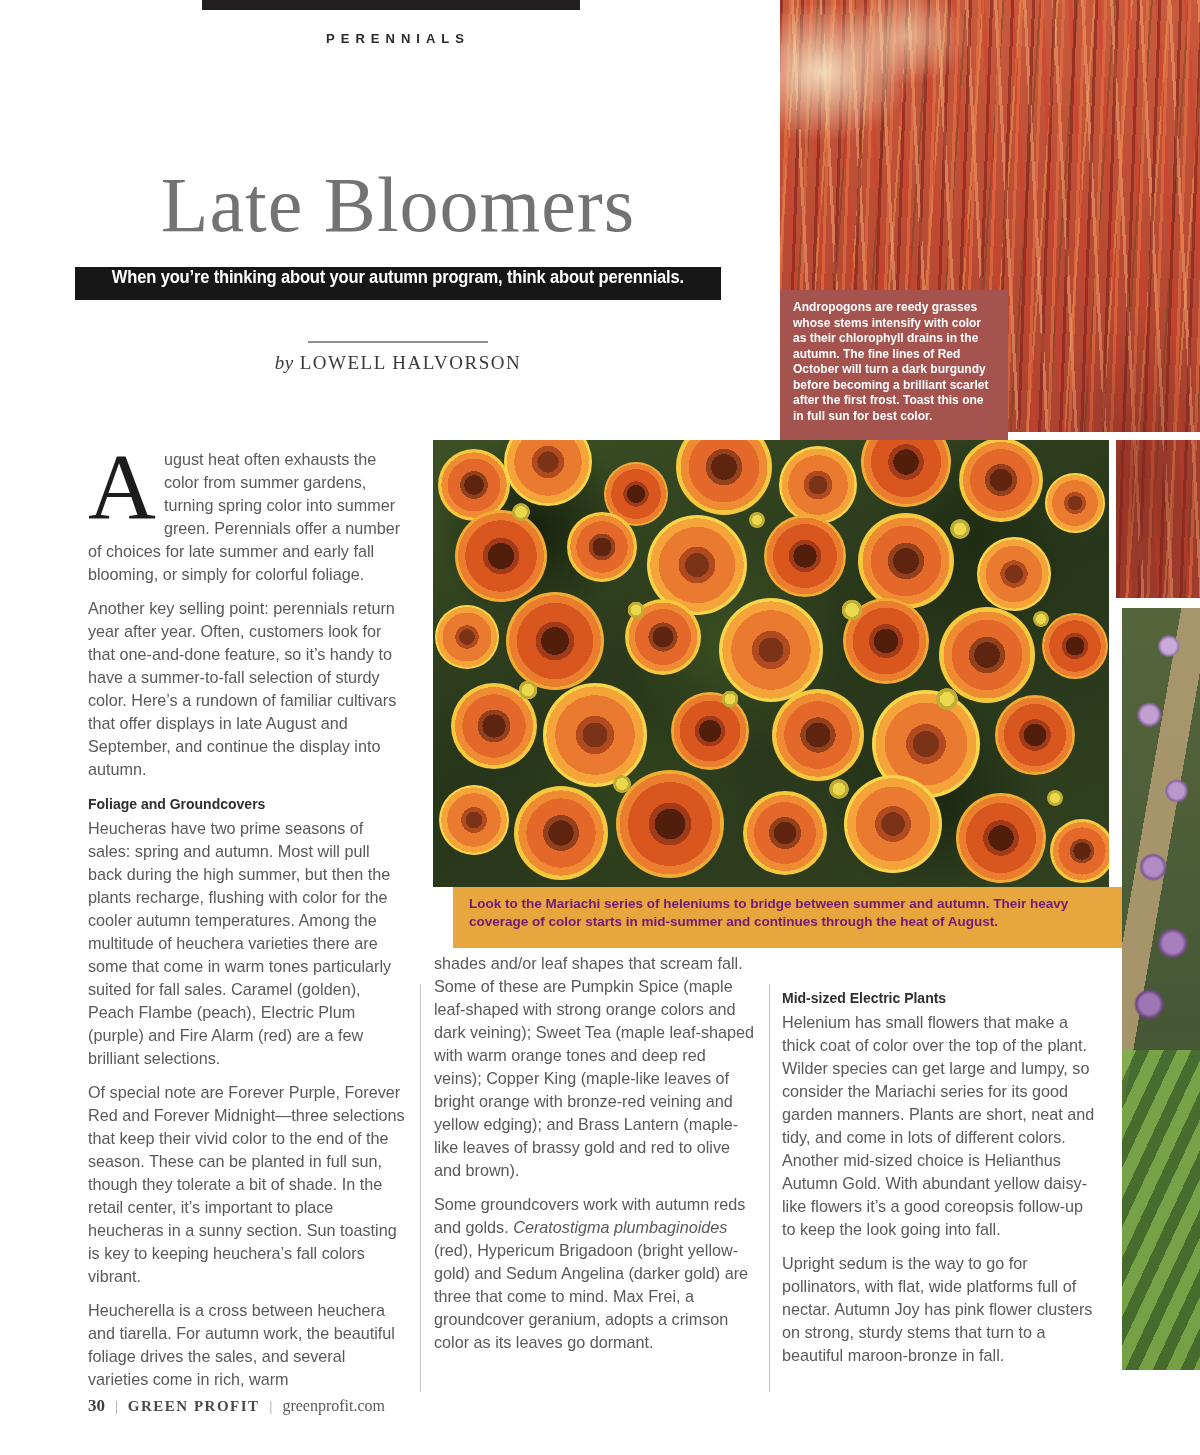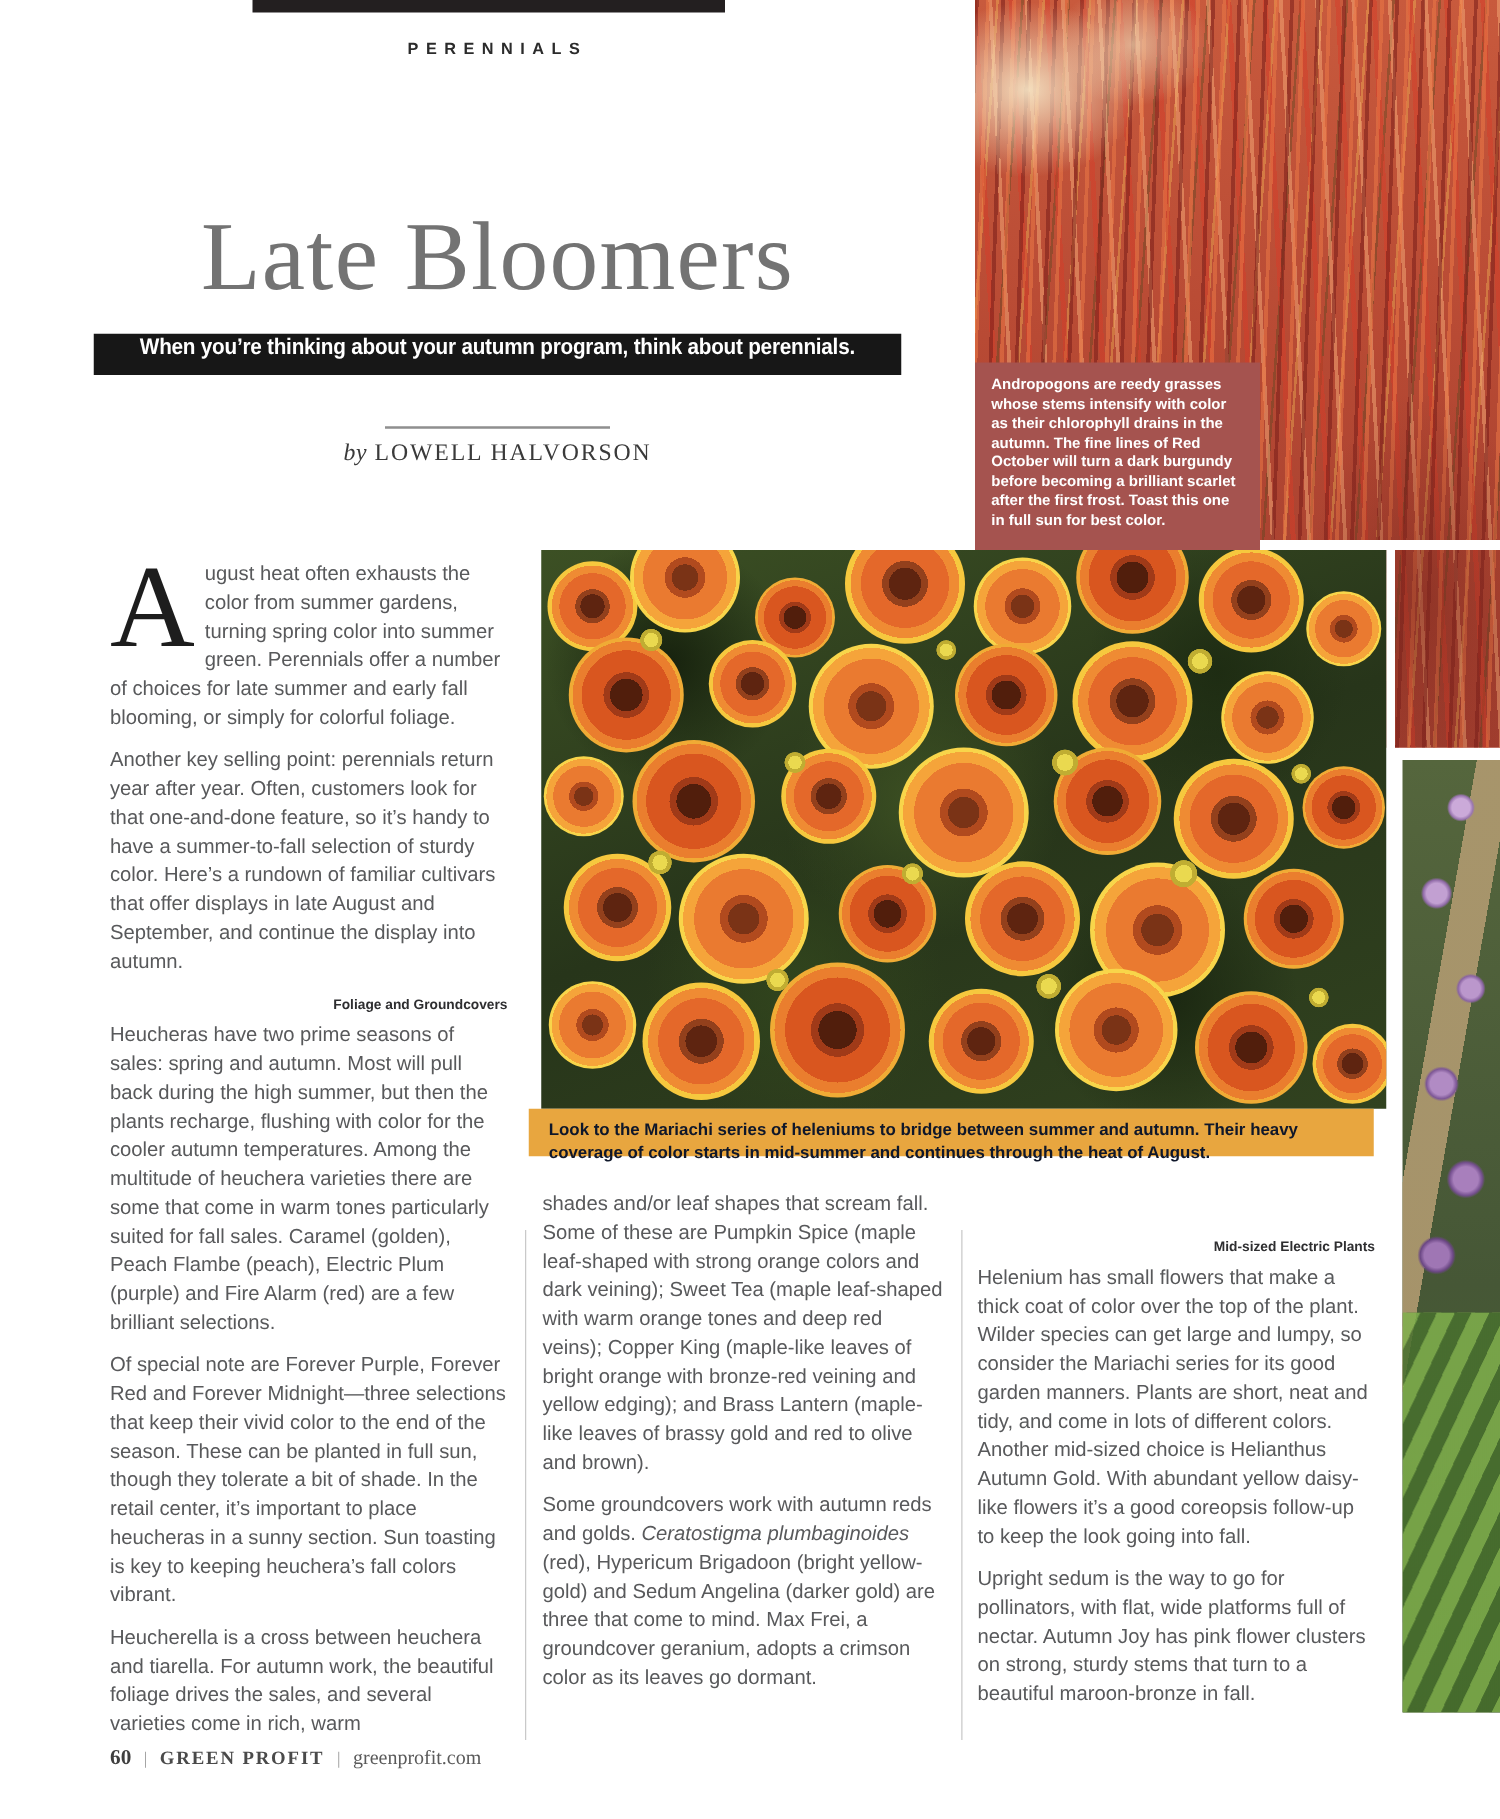--- a/index.html
+++ b/index.html
@@ -51,43 +51,43 @@
       radial-gradient(circle 150px at 80% 22%, rgba(28,42,17,0.85), rgba(28,42,17,0) 70%),
       radial-gradient(circle 170px at 30% 78%, rgba(50,70,29,0.9), rgba(50,70,29,0) 70%),
       radial-gradient(circle 150px at 74% 80%, rgba(24,36,15,0.85), rgba(24,36,15,0) 70%),
       linear-gradient(160deg,#3c5024,#27351a 50%,#31421f);}
   .flower{position:absolute;border-radius:50%;transform:translate(-50%,-50%);}
   .fv0{background:radial-gradient(circle,#5e2410 0 19%,#93401c 19% 27%,#e4682a 27% 52%,#ef8b33 52% 64%,#f6c83e 64% 72%,rgba(0,0,0,0) 73%);}
   .fv1{background:radial-gradient(circle,#7a3316 0 17%,#b14a1e 17% 26%,#ea7a30 26% 54%,#f5a43a 54% 66%,#f8d54a 66% 72%,rgba(0,0,0,0) 73%);}
   .fv2{background:radial-gradient(circle,#511e0c 0 20%,#a03a18 20% 28%,#d9561f 28% 55%,#ea7e2e 55% 66%,#f0ab35 66% 72%,rgba(0,0,0,0) 73%);}
   .bud{position:absolute;border-radius:50%;transform:translate(-50%,-50%);
        background:radial-gradient(circle,#ead94f 0 45%,#c0ad32 45% 70%,rgba(0,0,0,0) 71%);}
-  .helenium-caption{position:absolute;left:423px;top:887px;width:676px;height:38px;
-    background:#e8a63f;color:#0f172a;font-weight:bold;font-size:13.5px;line-height:18px;
+  .helenium-caption{position:absolute;left:453px;top:887px;width:676px;height:61px;
+    background:#e8a63f;color:#701a75;font-weight:bold;font-size:13.5px;line-height:18px;
     padding:8px 16px;}
 
   .toadlily-photo{position:absolute;left:1122px;top:608px;width:78px;height:762px;overflow:hidden;
     background:
       radial-gradient(circle 16px at 60% 5%,  #cbaad9 0 45%, #9a76b0 60%, rgba(0,0,0,0) 70%),
       radial-gradient(circle 18px at 35% 14%, #c2a0d2 0 45%, #8f6aa6 60%, rgba(0,0,0,0) 70%),
       radial-gradient(circle 17px at 70% 24%, #bb97cc 0 45%, #8a64a2 60%, rgba(0,0,0,0) 70%),
       radial-gradient(circle 20px at 40% 34%, #b18bc4 0 45%, #7d5796 60%, rgba(0,0,0,0) 70%),
       radial-gradient(circle 22px at 65% 44%, #a87fbc 0 45%, #744f8e 60%, rgba(0,0,0,0) 70%),
       radial-gradient(circle 22px at 35% 52%, #9f76b4 0 45%, #6b4784 60%, rgba(0,0,0,0) 70%),
       linear-gradient(100deg, rgba(0,0,0,0) 28%, rgba(176,154,112,0.9) 28% 42%, rgba(0,0,0,0) 42%),
       linear-gradient(180deg,#55663d 0%,#465736 55%,#4c6a33 100%);}
   .toadlily-leaves{position:absolute;left:0;bottom:0;width:100%;height:42%;
     background:
       repeating-linear-gradient(115deg, rgba(128,176,76,0.85) 0 13px, rgba(72,112,46,0.85) 13px 25px),
       linear-gradient(180deg, rgba(0,0,0,0), rgba(30,44,20,0.5));}
 
   
   .col{position:absolute;font-size:16.2px;line-height:23px;color:#58595b;}
   .col p{margin:0 0 11px 0;}
-  .col h3{margin:2px 0 1px 0;font-size:11px;line-height:24px;color:#2e2e30;font-weight:bold;text-align:right;}
+  .col h3{margin:2px 0 1px 0;font-size:14px;line-height:24px;color:#2e2e30;font-weight:bold;}
   .left-col{left:88px;top:448px;width:318px;}
   .mid-col{left:434px;top:952px;width:322px;}
   .right-col{left:782px;top:984px;width:318px;}
   .dropcap{float:left;font-family:"Liberation Serif",serif;font-size:94px;line-height:70px;
            color:#1d1d1d;margin:3px 8px 0 0;}
   .italic{font-style:italic;}
   .col-divider{position:absolute;top:984px;width:1px;height:408px;background:#c9c9c9;}
   .divider-1{left:420px;}
   .divider-2{left:769px;}
 
@@ -191,20 +191,20 @@
     <p data-name="paragraph"><span data-name="paragraph-text">Some groundcovers work with autumn reds and golds. </span><span class="italic" data-name="species-name-italic">Ceratostigma plumbaginoides</span><span data-name="paragraph-text"> (red), Hypericum Brigadoon (bright yellow-gold) and Sedum Angelina (darker gold) are three that come to mind. Max Frei, a groundcover geranium, adopts a crimson color as its leaves go dormant.</span></p>
   </div>
 
   <div class="col right-col" data-name="right-column">
     <h3 data-name="section-heading-midsized">Mid-sized Electric Plants</h3>
     <p data-name="paragraph">Helenium has small flowers that make a thick coat of color over the top of the plant. Wilder species can get large and lumpy, so consider the Mariachi series for its good garden manners. Plants are short, neat and tidy, and come in lots of different colors. Another mid-sized choice is Helianthus Autumn Gold. With abundant yellow daisy-like flowers it’s a good coreopsis follow-up to keep the look going into fall.</p>
     <p data-name="paragraph">Upright sedum is the way to go for pollinators, with flat, wide platforms full of nectar. Autumn Joy has pink flower clusters on strong, sturdy stems that turn to a beautiful maroon-bronze in fall.</p>
   </div>
 
   <div class="footer" data-name="page-footer">
-    <span class="pg" data-name="footer-page-number">60</span>
+    <span class="pg" data-name="footer-page-number">30</span>
     <span class="sep" data-name="footer-separator">|</span>
     <span class="mag" data-name="footer-magazine-name">GREEN PROFIT</span>
     <span class="sep" data-name="footer-separator">|</span>
     <a class="site" href="#" data-name="footer-website-link">greenprofit.com</a>
   </div>
 
 </div>
 
 </body></html>

